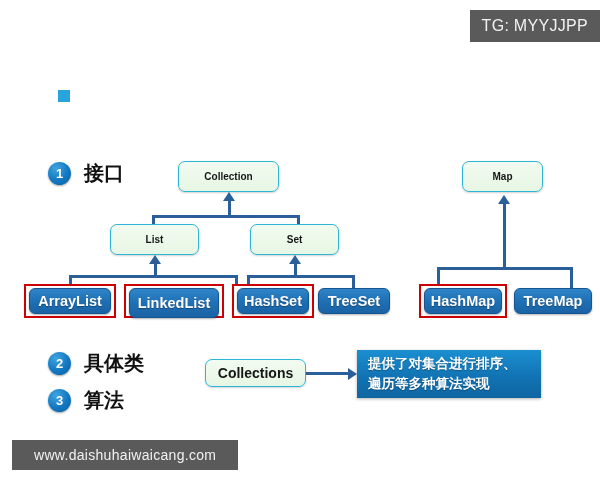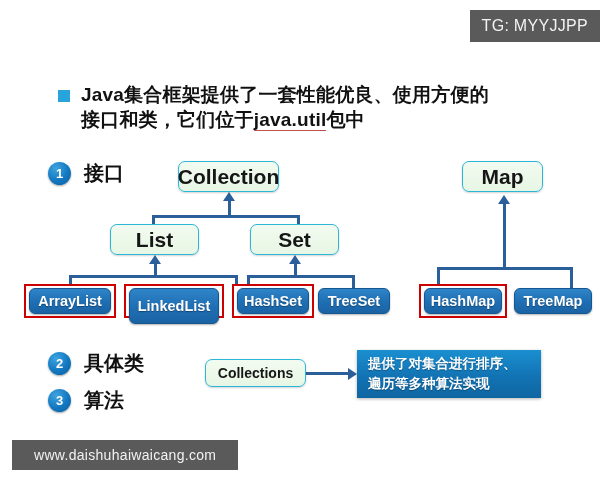--- a/index.html
+++ b/index.html
@@ -54,21 +54,21 @@
     font-weight:bold;
     box-sizing:border-box;
     z-index:3;
   }
   
   .iface{
     background:linear-gradient(to bottom,#f2fbf0 0%,#e7f6e4 100%);
     border:1.6px solid #2bb6d6;
     border-radius:7px;
     color:#161616;
-    font-size:21px;
+    font-size:10px;
     box-shadow:0 1px 2px rgba(0,0,0,.18);
   }
   
   .klass{
     background:linear-gradient(to bottom,#2f84c8 0%,#1f6fb4 52%,#1a63a4 100%);
     border:1px solid #14568f;
     border-radius:6px;
     color:#ffffff;
     font-size:14.5px;
     text-shadow:0 1px 1px rgba(0,0,0,.35);
@@ -118,24 +118,20 @@
 </head>
 <body>
 
 <div id="slide">
 
   <div class="wm" id="tg-badge">TG: MYYJJPP</div>
   <div class="wm" id="site-badge">www.daishuhaiwaicang.com</div>
 
   <div id="title-row">
     <div id="title-bullet"></div>
-    <div id="title-text">
-      <div>Java集合框架提供了一套性能优良、使用方便的</div>
-      <div><span>接口和类，它们位于</span><span class="u">java.util</span><span>包中</span></div>
-    </div>
   </div>
 
   <div class="legend" id="legend-1">
     <div class="badge">1</div>
     <div class="legend-label">接口</div>
   </div>
 
   <div class="legend" id="legend-2">
     <div class="badge">2</div>
     <div class="legend-label">具体类</div>
@@ -182,21 +178,21 @@
   <div class="node iface" style="left:178px;top:161px;width:101px;height:31px;">Collection</div>
 
   <div class="node iface" style="left:110px;top:224px;width:89px;height:31px;">List</div>
 
   <div class="node iface" style="left:250px;top:224px;width:89px;height:31px;">Set</div>
 
   <div class="node iface" style="left:462px;top:161px;width:81px;height:31px;">Map</div>
 
   <div class="node klass" style="left:29px;top:288px;width:82px;height:26px;">ArrayList</div>
 
-  <div class="node klass" style="left:129px;top:288px;width:90px;height:36px;">LinkedList</div>
+  <div class="node klass" style="left:129px;top:288px;width:90px;height:30px;">LinkedList</div>
 
   <div class="node klass" style="left:237px;top:288px;width:72px;height:26px;">HashSet</div>
 
   <div class="node klass" style="left:318px;top:288px;width:72px;height:26px;">TreeSet</div>
 
   <div class="node klass" style="left:424px;top:288px;width:78px;height:26px;">HashMap</div>
 
   <div class="node klass" style="left:514px;top:288px;width:78px;height:26px;">TreeMap</div>
 
   <div class="node iface" style="left:205px;top:359px;width:101px;height:28px;font-size:14px;">Collections</div>

